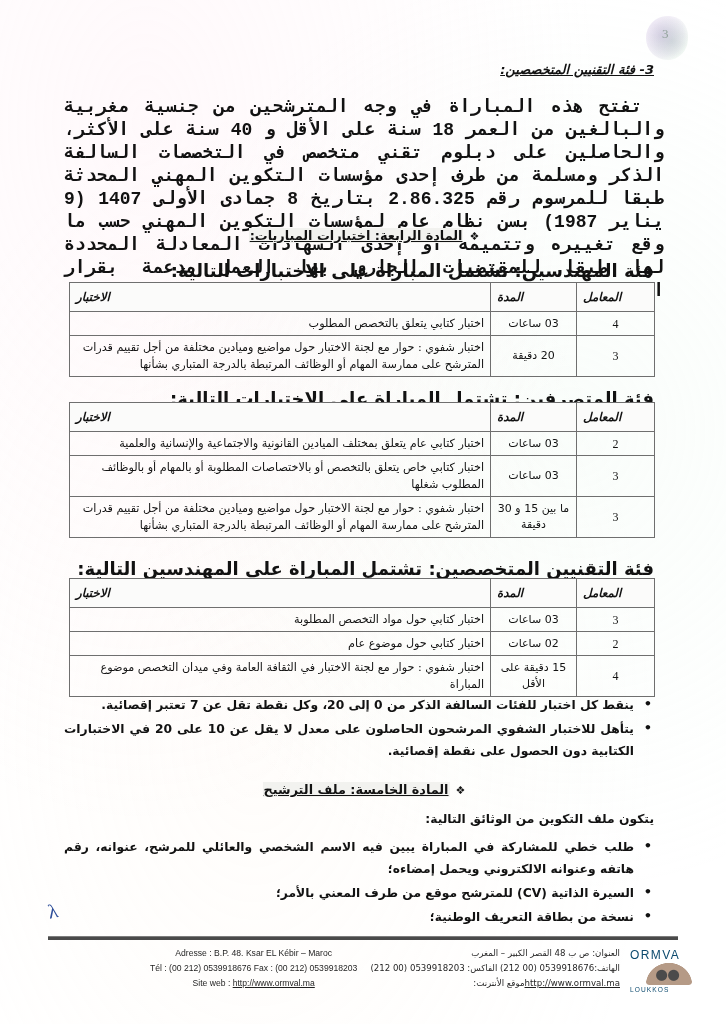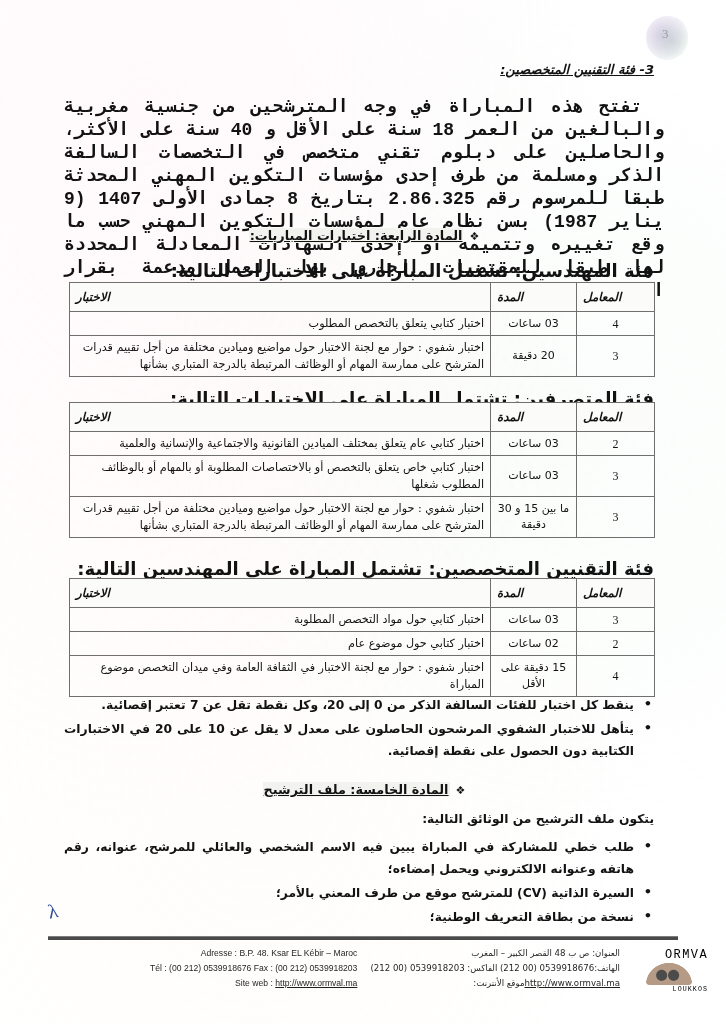--- a/index.html
+++ b/index.html
@@ -251,21 +251,21 @@
     font-size: 9px;
     font-weight: bold;
     letter-spacing: 1.4px;
     margin-top: 1px;
   }
   .foot-fr {
     position: absolute;
     left: 150px;
     top: 2px;
     direction: ltr;
-    text-align: right;
+    text-align: center;
     font-family: "Liberation Sans", sans-serif;
     font-size: 8.6px;
     line-height: 15px;
     color: #1f1f1f;
   }
   .foot-fr a, .foot-ar a {
     color: #1f1f1f;
   }
   .foot-ar {
     position: absolute;
@@ -275,23 +275,23 @@
     font-size: 8.6px;
     line-height: 15px;
     color: #1f1f1f;
     width: 250px;
   }
   .ormva {
     position: absolute;
     right: 18px;
     top: 4px;
     width: 78px;
-    text-align: right;
-    font-family: Liberation Mono, monospace;
-    color: #000000;
+    text-align: left;
+    font-family: Liberation Sans, sans-serif;
+    color: #0c4a6e;
   }
   .ormva .name {
     font-size: 12px;
     letter-spacing: 1.4px;
   }
   .ormva .mark {
     height: 22px;
     margin: 1px auto 0;
     width: 46px;
     background:
@@ -436,21 +436,21 @@
 
     <ul class="bullets bul-scoring">
       <li>ينقط كل اختبار للفئات السالفة الذكر من 0 إلى 20، وكل نقطة تقل عن 7 تعتبر إقصائية.</li>
       <li>يتأهل للاختبار الشفوي المرشحون الحاصلون على معدل لا يقل عن 10 على 20 في الاختبارات الكتابية دون الحصول على نقطة إقصائية.</li>
     </ul>
 
     <div class="article-head art5">
       <span class="bullet-diamond">❖</span><span class="ul">المادة الخامسة: ملف الترشيح</span>
     </div>
 
-    <div class="plain-line doc-intro">يتكون ملف الترشيح من الوثائق التالية:</div>
+    <div class="plain-line doc-intro">يتكون ملف التكوين من الوثائق التالية:</div>
 
     <ul class="bullets bul-docs">
       <li>طلب خطي للمشاركة في المباراة يبين فيه الاسم الشخصي والعائلي للمرشح، عنوانه، رقم هاتفه وعنوانه الالكتروني ويحمل إمضاءه؛</li>
       <li class="c">السيرة الذاتية (CV) للمترشح موقع من طرف المعني بالأمر؛</li>
       <li class="c">نسخة من بطاقة التعريف الوطنية؛</li>
     </ul>
 
     <div class="foot-rule"></div>
     <div class="foot">
 

